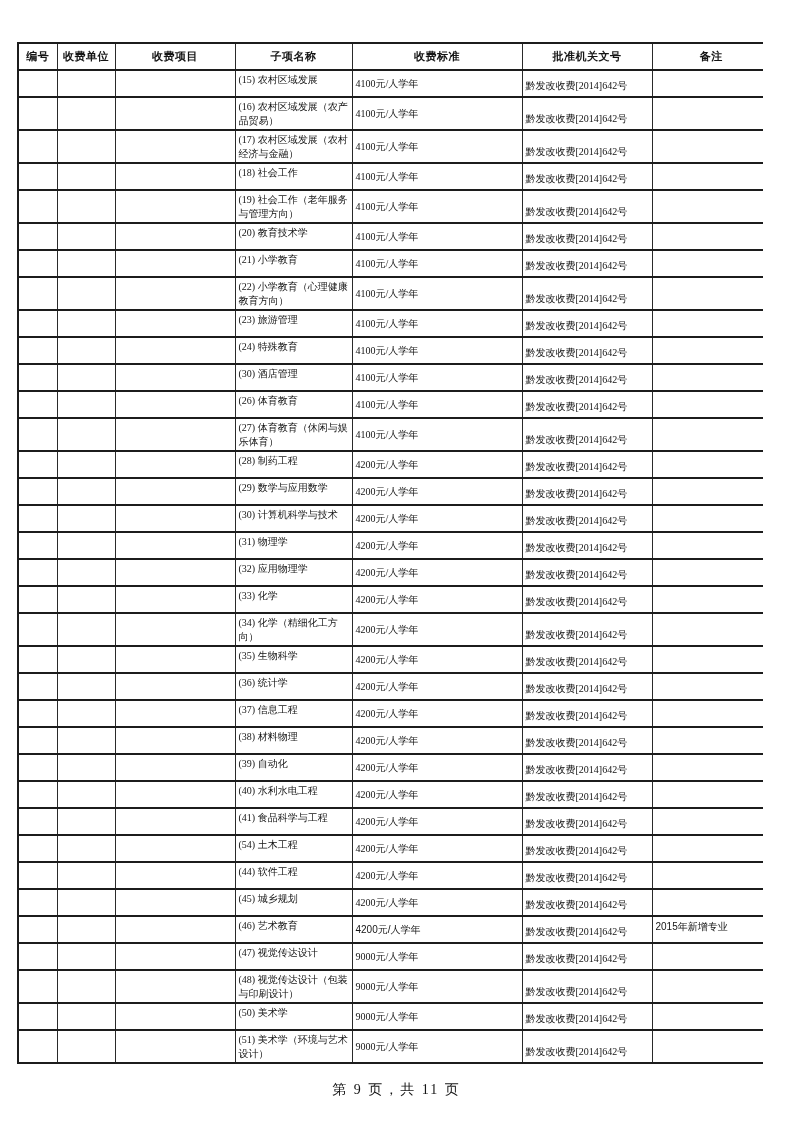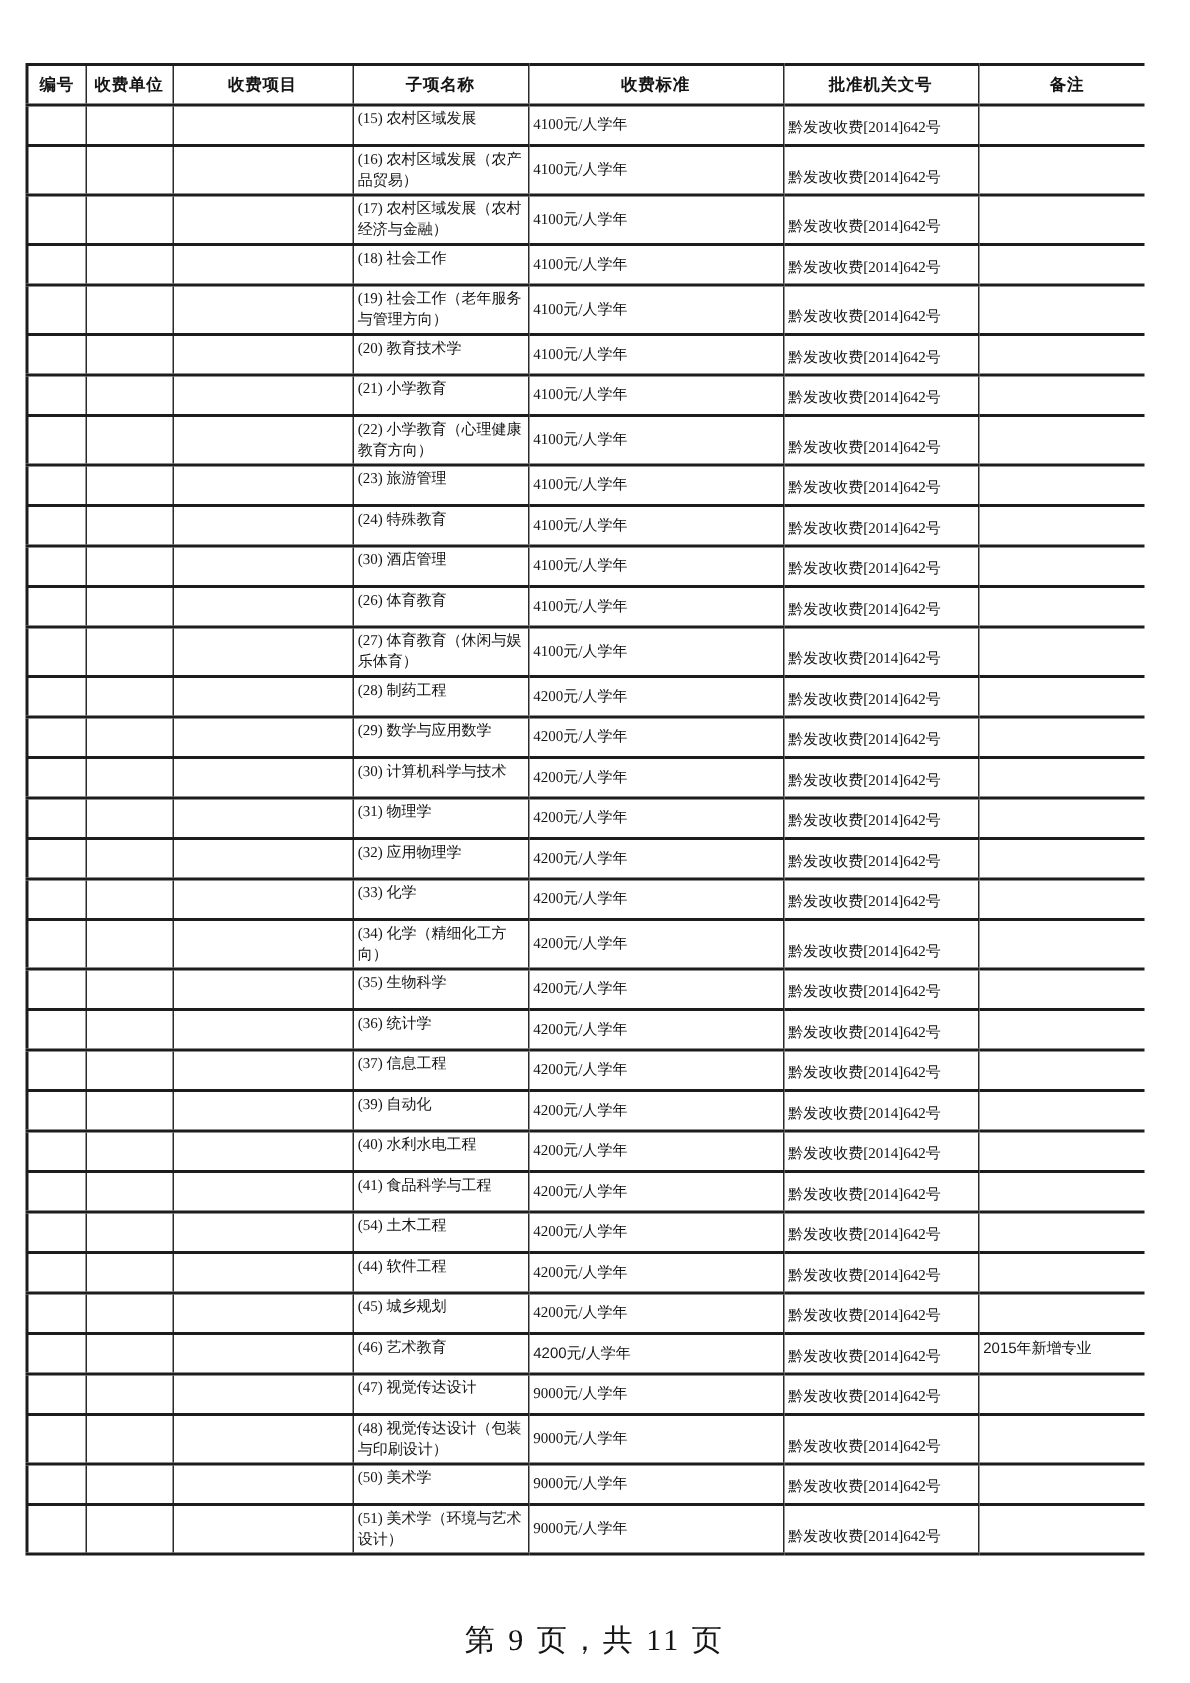--- a/index.html
+++ b/index.html
@@ -56,21 +56,21 @@
   td.c-note { vertical-align: top; word-break: break-all; padding-top: 3px; }
   td.sans   { font-family: "Liberation Sans", "DejaVu Sans", sans-serif; font-size: 10px; }
   .page-footer {
     position: absolute;
     top: 1080px;
     left: 0;
     width: 793px;
     text-align: center;
   }
   .page-footer span {
-    font-size: 20px;
+    font-size: 14px;
     letter-spacing: 2px;
     margin-top: 24px;
   }
 </style>
 </head>
 <body>
 
 <div class="page">
   <div class="table-wrap">
     <table class="fee-table">
@@ -299,20 +299,29 @@
     <td class="c-proj"></td>
     <td class="c-sub">(37) 信息工程</td>
     <td class="c-fee">4200元/人学年</td>
     <td class="c-doc">黔发改收费[2014]642号</td>
     <td class="c-note"></td>
   </tr>
           <tr>
     <td class="c-num"></td>
     <td class="c-unit"></td>
     <td class="c-proj"></td>
+    <td class="c-sub">(38) 材料物理</td>
+    <td class="c-fee">4200元/人学年</td>
+    <td class="c-doc">黔发改收费[2014]642号</td>
+    <td class="c-note"></td>
+  </tr>
+          <tr>
+    <td class="c-num"></td>
+    <td class="c-unit"></td>
+    <td class="c-proj"></td>
     <td class="c-sub">(39) 自动化</td>
     <td class="c-fee">4200元/人学年</td>
     <td class="c-doc">黔发改收费[2014]642号</td>
     <td class="c-note"></td>
   </tr>
           <tr>
     <td class="c-num"></td>
     <td class="c-unit"></td>
     <td class="c-proj"></td>
     <td class="c-sub">(40) 水利水电工程</td>

